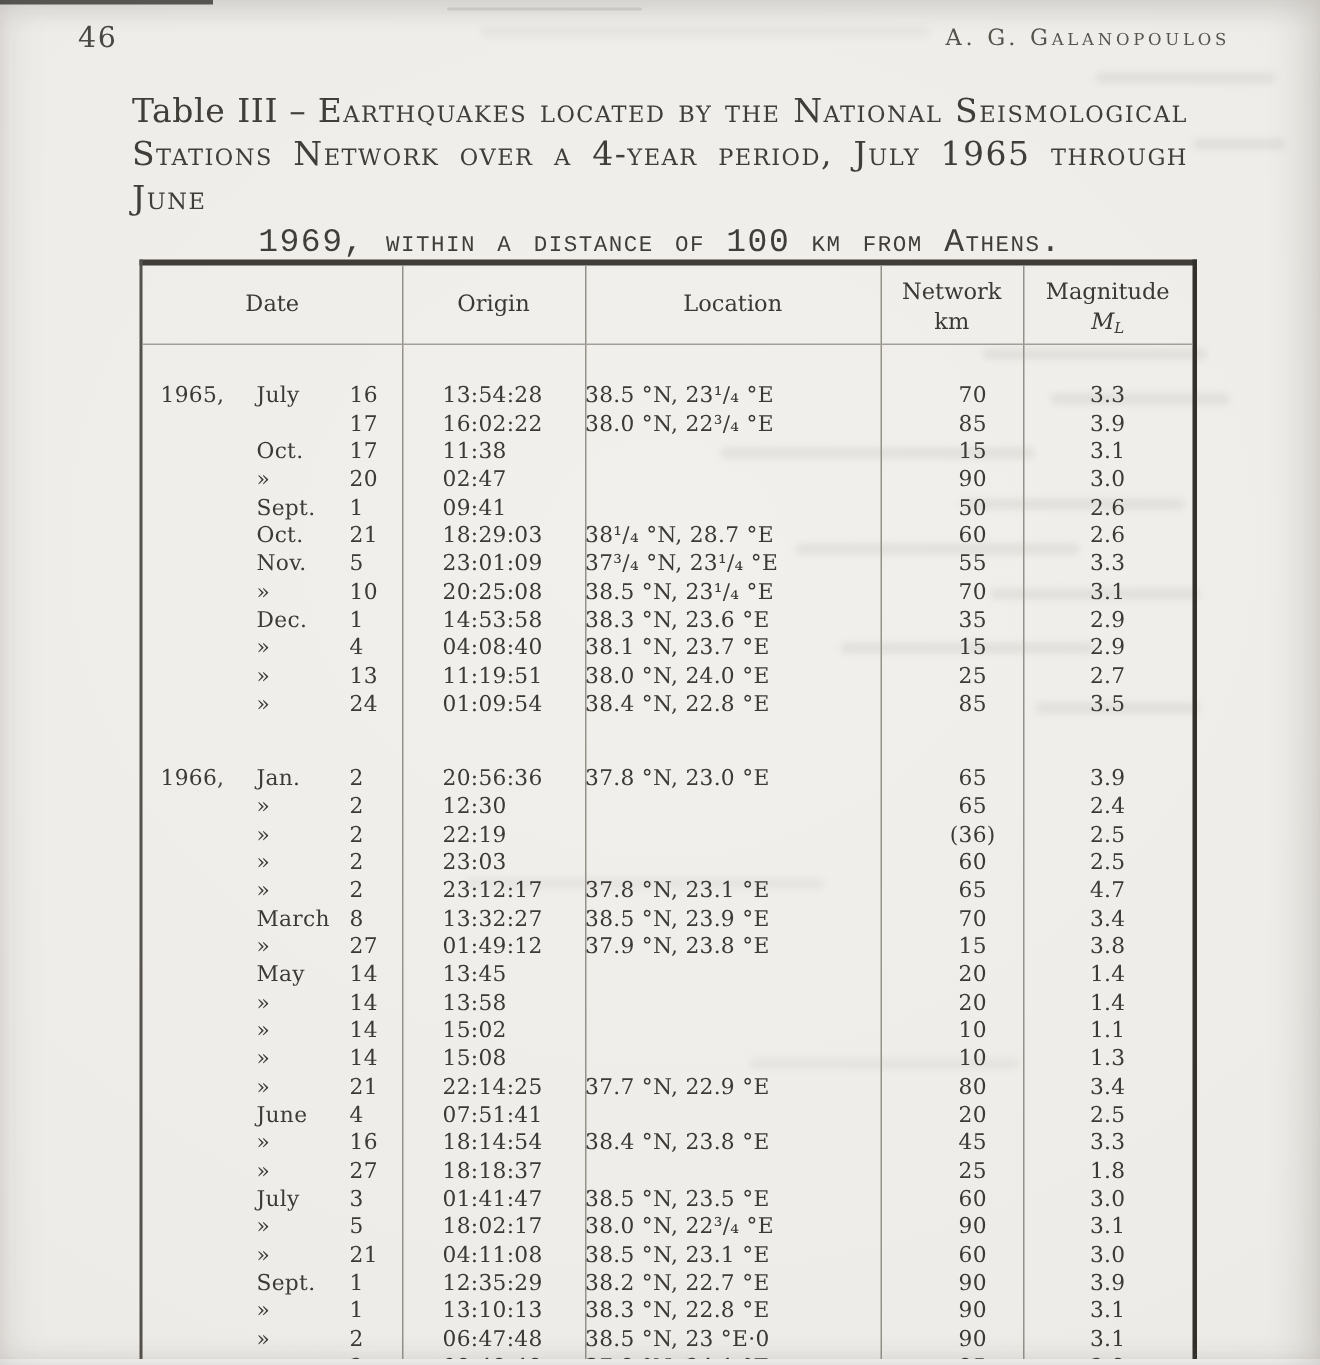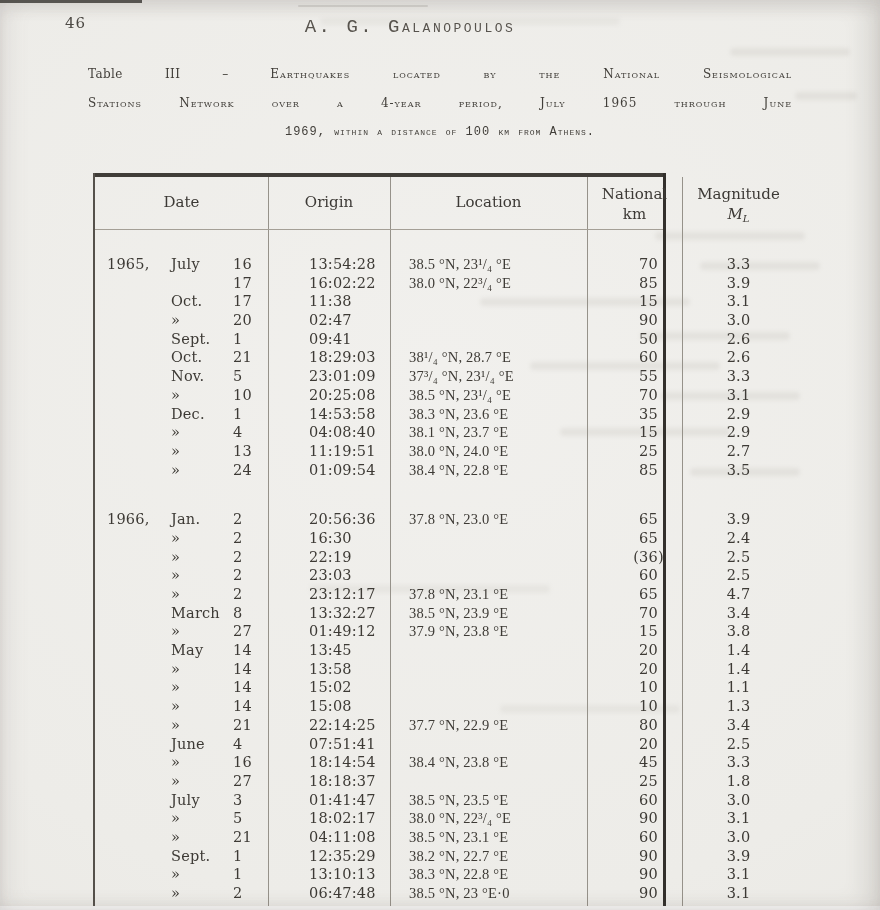--- a/index.html
+++ b/index.html
@@ -14,37 +14,37 @@
   .page::after{
     content:"";position:absolute;inset:0;z-index:6;pointer-events:none;
     box-shadow:inset -14px 0 22px rgba(90,88,80,.14),
                inset 12px 0 20px rgba(110,106,98,.08),
                inset 0 10px 14px rgba(110,106,98,.07),
                inset 0 -4px 8px rgba(110,106,98,.05);
   }
   .streak-a{position:absolute;left:0;top:0;width:142px;height:3px;background:#24221f;opacity:.72;z-index:7;}
   .streak-b{position:absolute;left:298px;top:5px;width:130px;height:2px;background:#8a867e;opacity:.25;z-index:7;border-radius:2px;}
 
-  .pageno{position:absolute;left:65px;top:14px;font-size:15px;letter-spacing:1px;color:#4c4944;z-index:3;}
+  .pageno{position:absolute;left:52px;top:14px;font-size:19px;letter-spacing:1px;color:#4c4944;z-index:3;}
   .runhead{
-    position:absolute;left:0;right:60px;top:16px;text-align:center;
-    font-size:19px;letter-spacing:2.5px;font-variant:small-caps;color:#57534d;z-index:3;font-family:Liberation Mono, monospace;
+    position:absolute;left:0;right:60px;top:16px;text-align:right;
+    font-size:15px;letter-spacing:2.5px;font-variant:small-caps;color:#57534d;z-index:3;
   }
 
-  .caption{position:absolute;left:88px;top:60px;width:704px;line-height:29px;font-size:12px;color:#413e39;z-index:3;}
+  .caption{position:absolute;left:88px;top:60px;width:704px;line-height:29px;font-size:22px;color:#413e39;z-index:3;}
   .cap-line{width:100%;}
   .cap-just{text-align:justify;text-align-last:justify;}
   .cap-center{text-align:center;font-family:Liberation Mono, monospace;}
   .cap-sc{font-variant:small-caps;letter-spacing:1px;}
   .cap-prefix{font-variant:normal;letter-spacing:.4px;}
 
   .ghosts{position:absolute;inset:0;z-index:1;}
   .ghost{position:absolute;height:8px;background:#b3afa7;opacity:.2;border-radius:4px;filter:blur(2px);}
 
-  .etable{position:absolute;left:95px;top:173px;width:568px;height:737px;z-index:2;}
+  .etable{position:absolute;left:95px;top:173px;width:700px;height:737px;z-index:2;}
   .tb-top{position:absolute;left:-2px;right:-3px;top:0;height:4px;background:#403d38;}
   .tb-left{position:absolute;left:-2px;top:0;bottom:0;width:2px;background:#55514b;}
   .tb-right{position:absolute;right:-3px;top:0;bottom:0;width:3px;background:#33302c;}
   .vline{position:absolute;top:4px;bottom:0;width:1px;background:#96928a;}
   .vl-1{left:173px;} .vl-2{left:295px;} .vl-3{left:492px;} .vl-4{left:587px;}
   .head-rule{position:absolute;left:0;right:0;top:56px;height:1px;background:#a49f96;}
 
   .thead{position:absolute;left:0;top:4px;width:700px;height:52px;display:grid;
          grid-template-columns:173px 122px 197px 95px 113px;font-size:15px;color:#3c3935;}
   .th{text-align:center;}
@@ -53,22 +53,22 @@
   .msym{font-style:italic;}
   .msub{font-style:italic;font-size:10px;vertical-align:-3px;}
 
   .tbody{position:absolute;left:0;top:82px;width:700px;}
   .trow{display:grid;grid-template-columns:173px 122px 197px 95px 113px;
         height:18.7px;line-height:18.7px;font-size:14.5px;letter-spacing:.2px;color:#3d3a35;white-space:nowrap;}
   .c-date{display:flex;padding-left:12px;}
   .yr{width:64px;}
   .mo{width:62px;}
   .dy{width:26px;text-align:left;}
-  .c-origin{padding-left:41px;}
-  .c-loc{padding-left:19px;font-family:Liberation Serif, serif;}
+  .c-origin{padding-left:27px;}
+  .c-loc{}
   .c-dist{text-align:center;padding-left:28px;}
   .c-mag{text-align:center;}
   .sec-gap{height:31px;}
 
   .bottom-strip{position:absolute;left:0;right:0;top:906px;height:4px;background:#fbfbfa;z-index:5;}
 </style>
 </head>
 <body>
 
 <div class="page">
@@ -109,21 +109,21 @@
     <div class="vline vl-2"></div>
     <div class="vline vl-3"></div>
     <div class="vline vl-4"></div>
     <div class="head-rule"></div>
 
     <div class="thead">
       <div class="th th-one">Date</div>
       <div class="th th-one">Origin</div>
       <div class="th th-one">Location</div>
       <div class="th th-two">
-        <span>National</span><br>
+        <span>Network</span><br>
         <span>km</span>
       </div>
       <div class="th th-two">
         <span>Magnitude</span><br>
         <span class="msym">M</span><span class="msub">L</span>
       </div>
     </div>
 
     <div class="tbody" id="tbody">
   <div class="trow">
@@ -281,21 +281,21 @@
     <div class="c c-dist">65</div>
     <div class="c c-mag">3.9</div>
   </div>
 
   <div class="trow">
     <div class="c c-date">
       <span class="yr"></span>
       <span class="mo">»</span>
       <span class="dy">2</span>
     </div>
-    <div class="c c-origin">16:30</div>
+    <div class="c c-origin">12:30</div>
     <div class="c c-loc"></div>
     <div class="c c-dist">65</div>
     <div class="c c-mag">2.4</div>
   </div>
 
   <div class="trow">
     <div class="c c-date">
       <span class="yr"></span>
       <span class="mo">»</span>
       <span class="dy">2</span>

